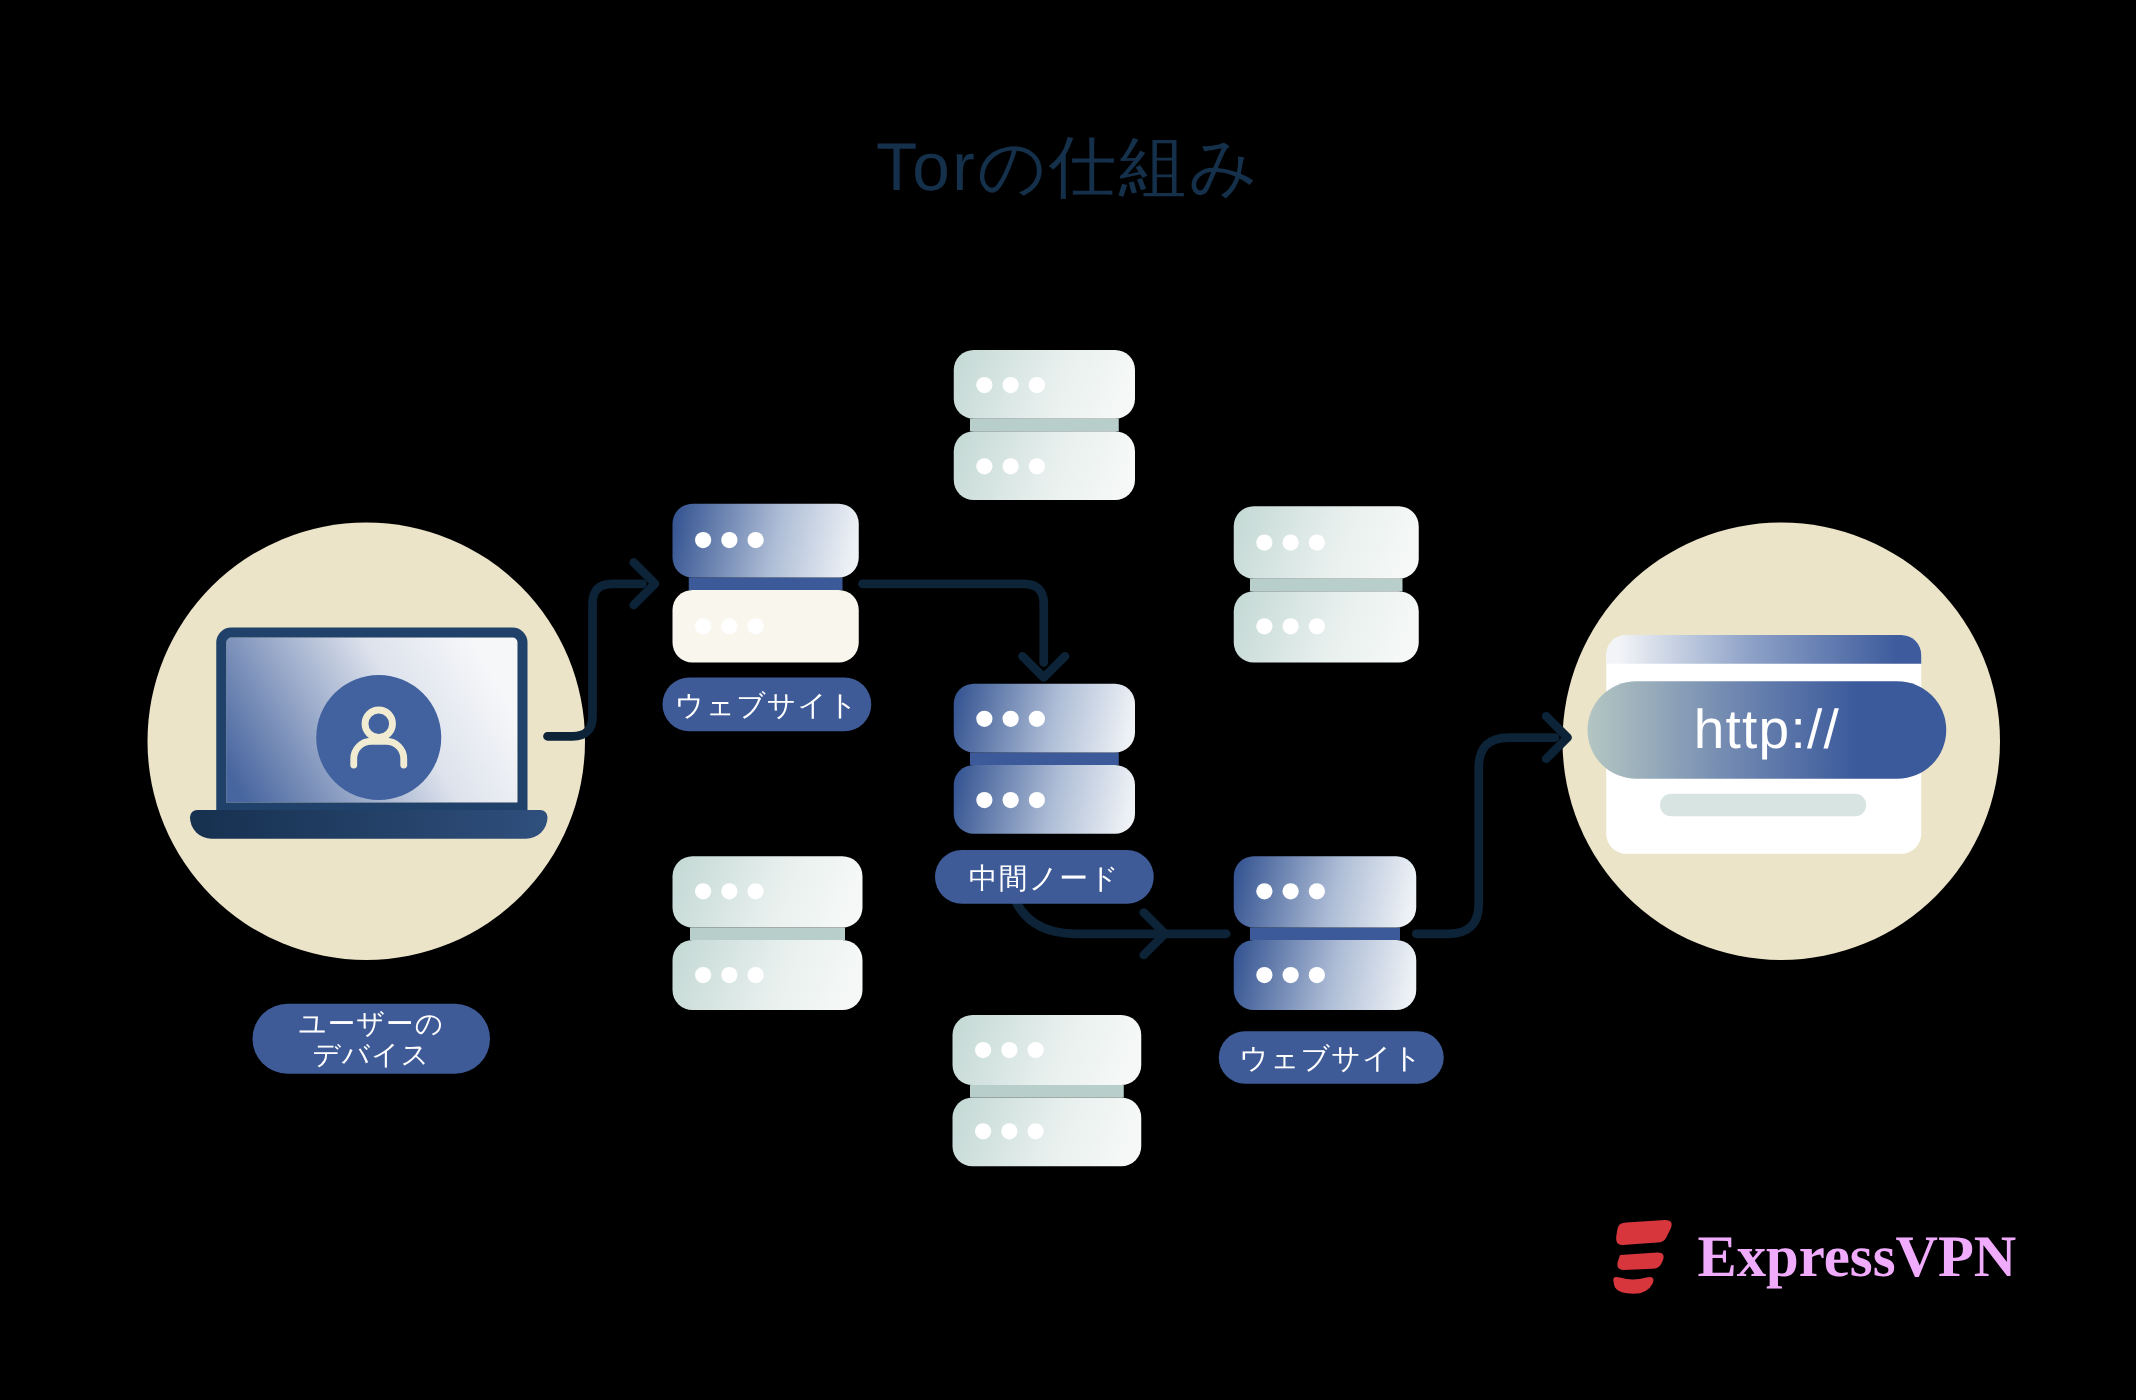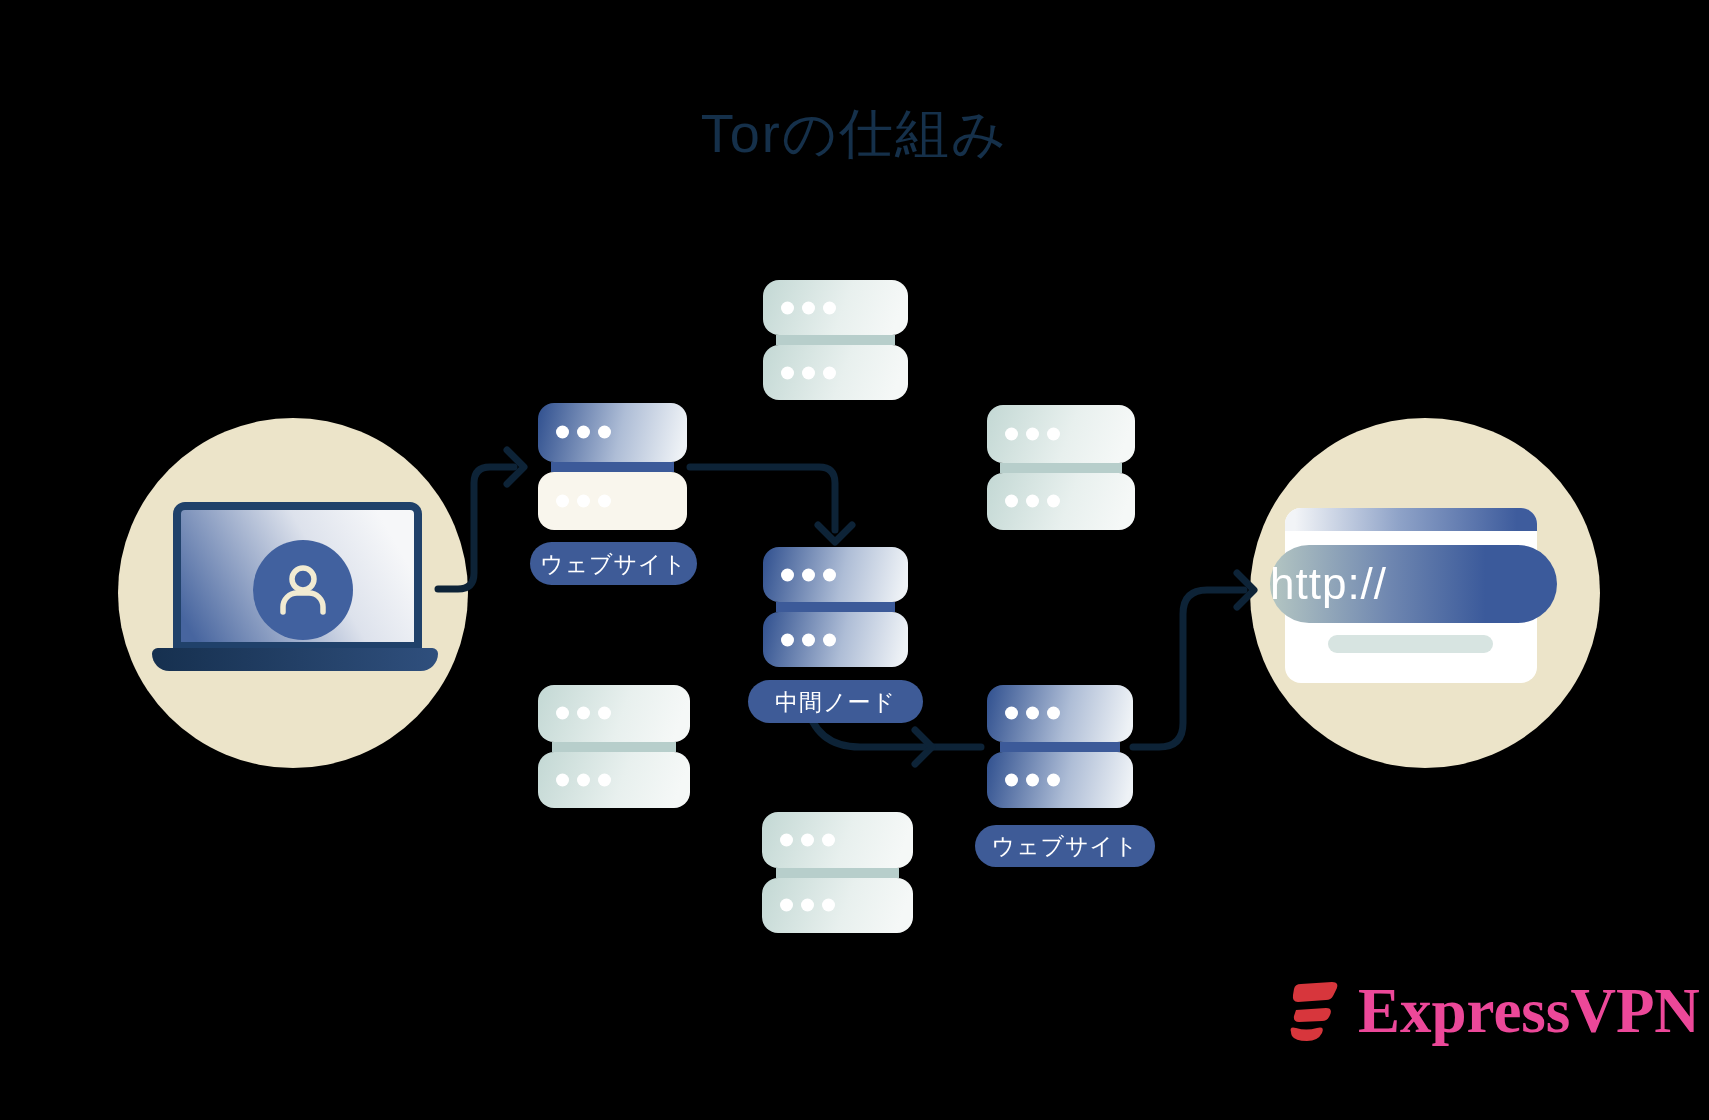--- a/index.html
+++ b/index.html
@@ -57,31 +57,31 @@
     position:absolute;left:1285px;top:508px;width:252px;height:175px;
     background:#fff;border-radius:16px;
   }
   .browser-topbar{
     position:absolute;left:0;top:0;width:100%;height:23px;border-radius:16px 16px 0 0;
     background:linear-gradient(90deg,#f2f4f7 4%,#8fa3c8 45%,#3e5c9d 92%);
   }
   .url-pill{
     position:absolute;left:-15px;top:37px;width:287px;height:78px;border-radius:39px;
     background:linear-gradient(90deg,#b4c6c2 0%,#6e86b0 42%,#3b5a9b 75%);
-    display:flex;align-items:center;justify-content:flex-start;
+    display:flex;align-items:center;justify-content:center;
     color:#fff;font-size:44px;letter-spacing:1px;
   }
   .browser-line{
     position:absolute;left:43px;top:127px;width:165px;height:18px;border-radius:9px;
     background:#d7e4e1;
   }
   
   .logo{position:absolute;left:1285px;top:975px;display:flex;align-items:center;gap:17px;}
   .logo-text{
-    font-family:"Liberation Serif",serif;font-weight:700;font-size:63px;color:#ec4899;
+    font-family:"Liberation Serif",serif;font-weight:700;font-size:47px;color:#f0abfc;
     letter-spacing:0px;
   }
 </style>
 </head>
 <body>
 
 <div class="canvas">
 
   <h1 class="title">Torの仕組み</h1>
 
@@ -231,20 +231,24 @@
     <div class="sconn"></div>
     <div class="srow">
         <span class="dots">
           <i></i>
           <i></i>
           <i></i>
         </span>
       </div>
   </div>
 
+  <div class="pill" style="left:202px;top:803px;width:190px;height:56px;font-size:22px;line-height:25px">
+    <span>ユーザーの</span>
+    <span>デバイス</span>
+  </div>
   <div class="pill" style="left:530px;top:542px;width:167px;height:43px">
     <span>ウェブサイト</span>
   </div>
   <div class="pill" style="left:748px;top:680px;width:175px;height:43px">
     <span>中間ノード</span>
   </div>
   <div class="pill" style="left:975px;top:825px;width:180px;height:42px">
     <span>ウェブサイト</span>
   </div>
 

